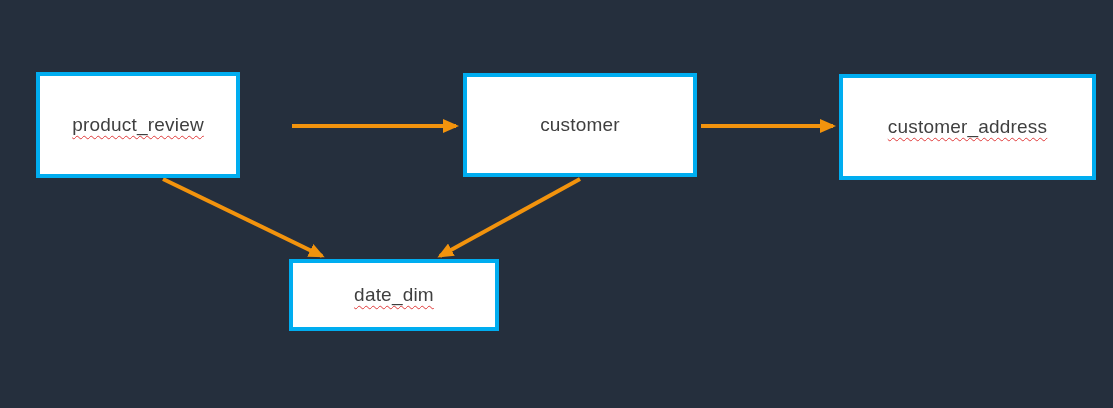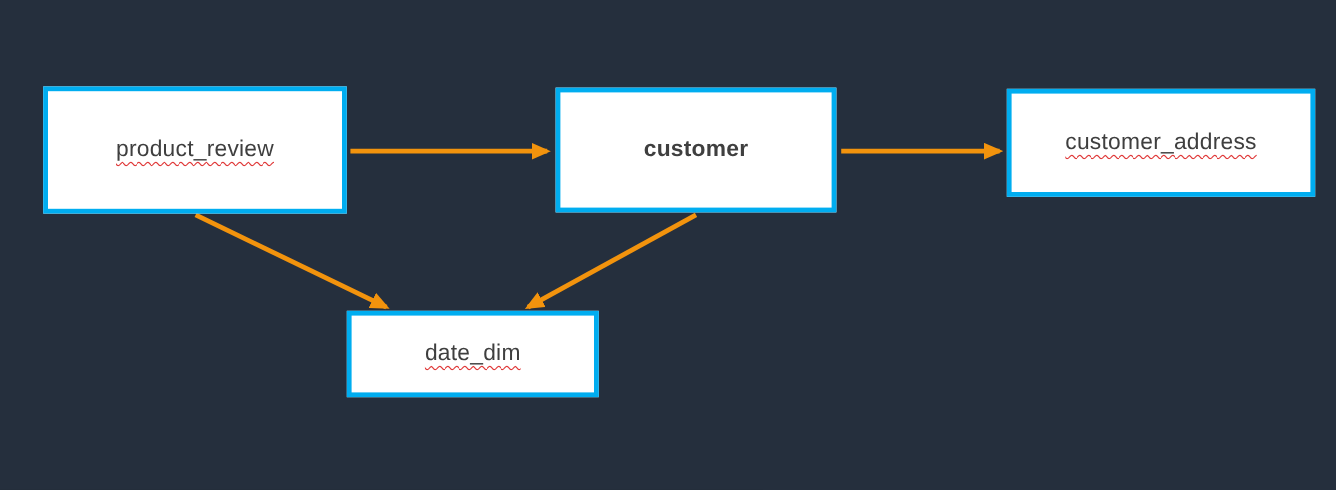--- a/index.html
+++ b/index.html
@@ -46,23 +46,23 @@
     letter-spacing: 0.2px;
     white-space: nowrap;
   }
   .squiggle {
     text-decoration-line: underline;
     text-decoration-style: wavy;
     text-decoration-color: var(--squiggle);
     text-decoration-thickness: 1px;
     text-underline-offset: 4px;
   }
-  #node-product_review  { left: 36px;  top: 72px;  width: 253px; height: 106px; text-align: center; }
-  #node-customer        { left: 463px; top: 73px;  width: 234px; height: 104px; font-weight: bold; }
-  #node-customer_address{ left: 839px; top: 74px;  width: 257px; height: 90px; }
+  #node-product_review  { left: 36px;  top: 72px;  width: 204px; height: 106px; text-align: center; }
+  #node-customer        { left: 463px; top: 73px;  width: 234px; height: 104px; }
+  #node-customer_address{ left: 839px; top: 74px;  width: 257px; height: 106px; }
   #node-date_dim        { left: 289px; top: 259px; width: 210px; height: 72px; }
 </style>
 </head>
 <body>
 
 <div class="canvas">
 
   <svg class="edge-layer" viewBox="0 0 1113 408" xmlns="http://www.w3.org/2000/svg">
     <defs>
       <marker id="arrowhead" markerUnits="userSpaceOnUse" markerWidth="16" markerHeight="14" refX="13" refY="7" orient="auto">

